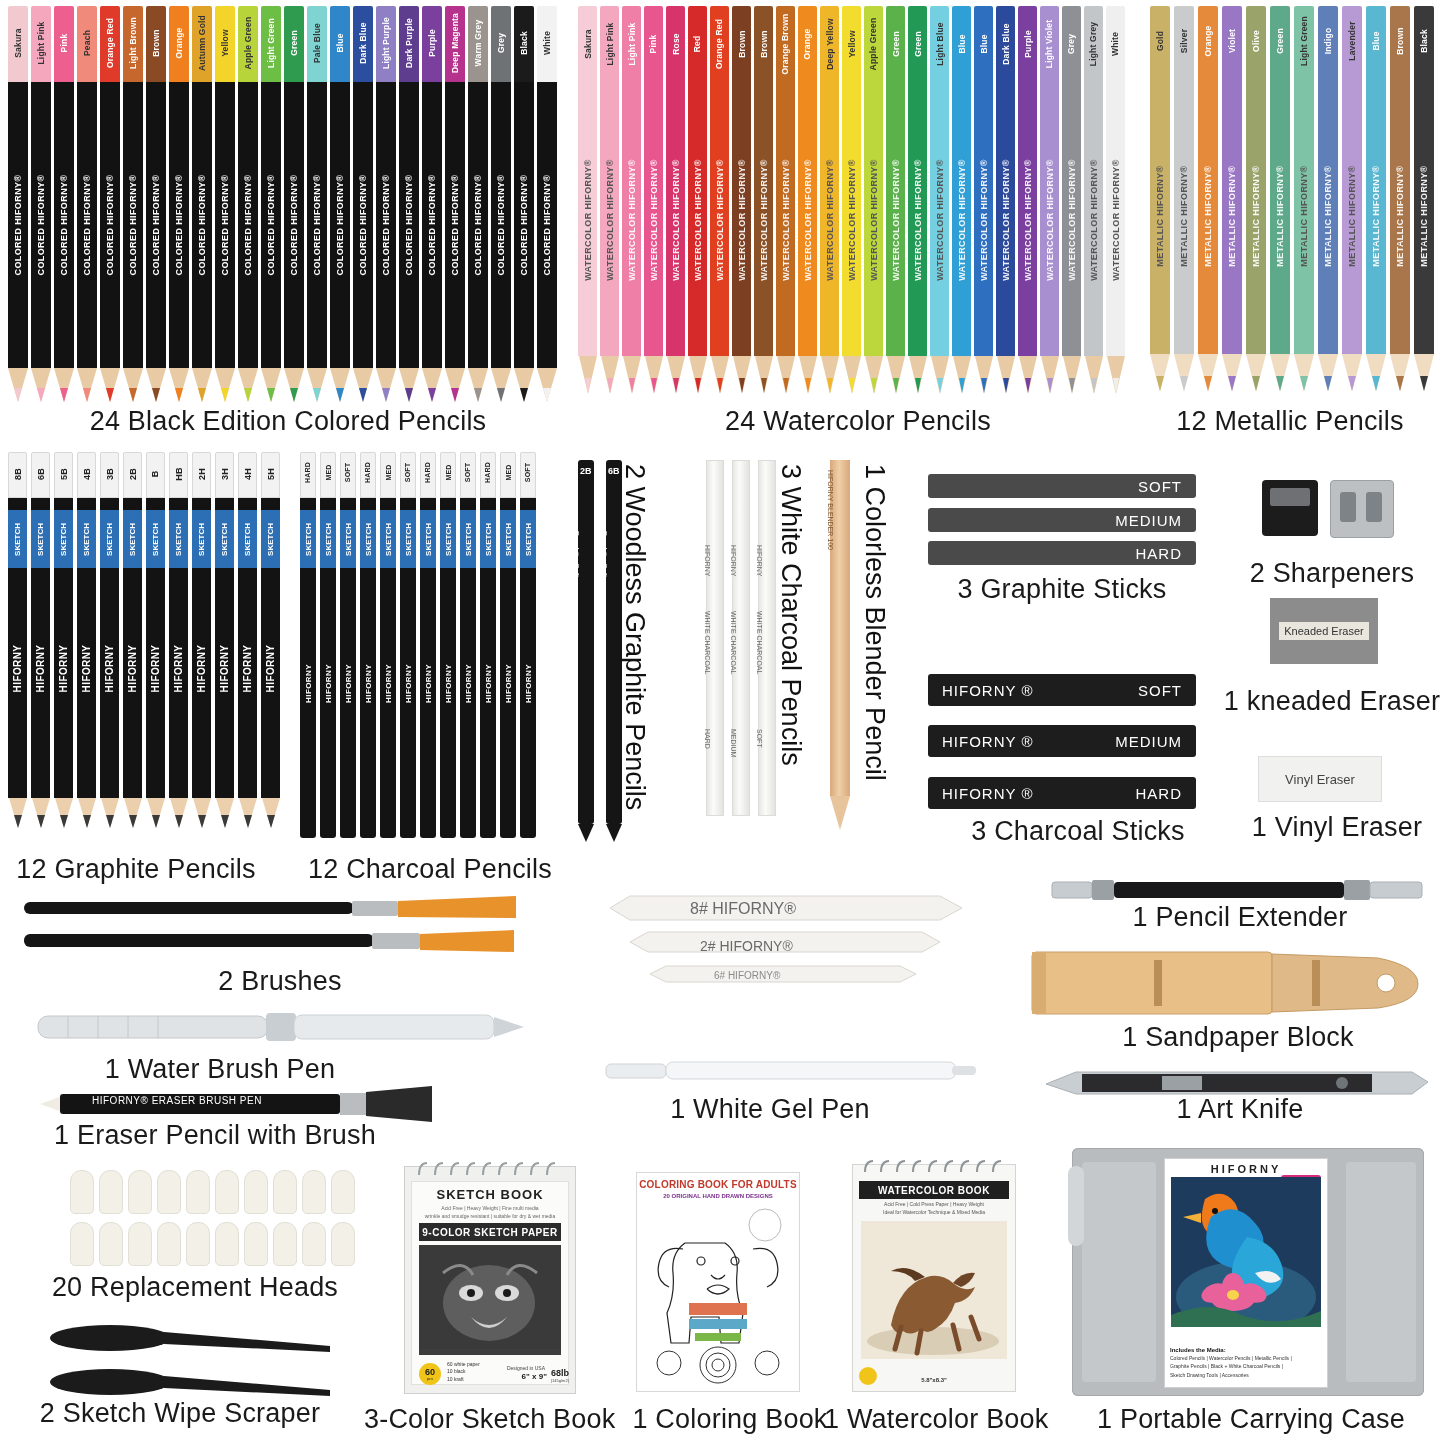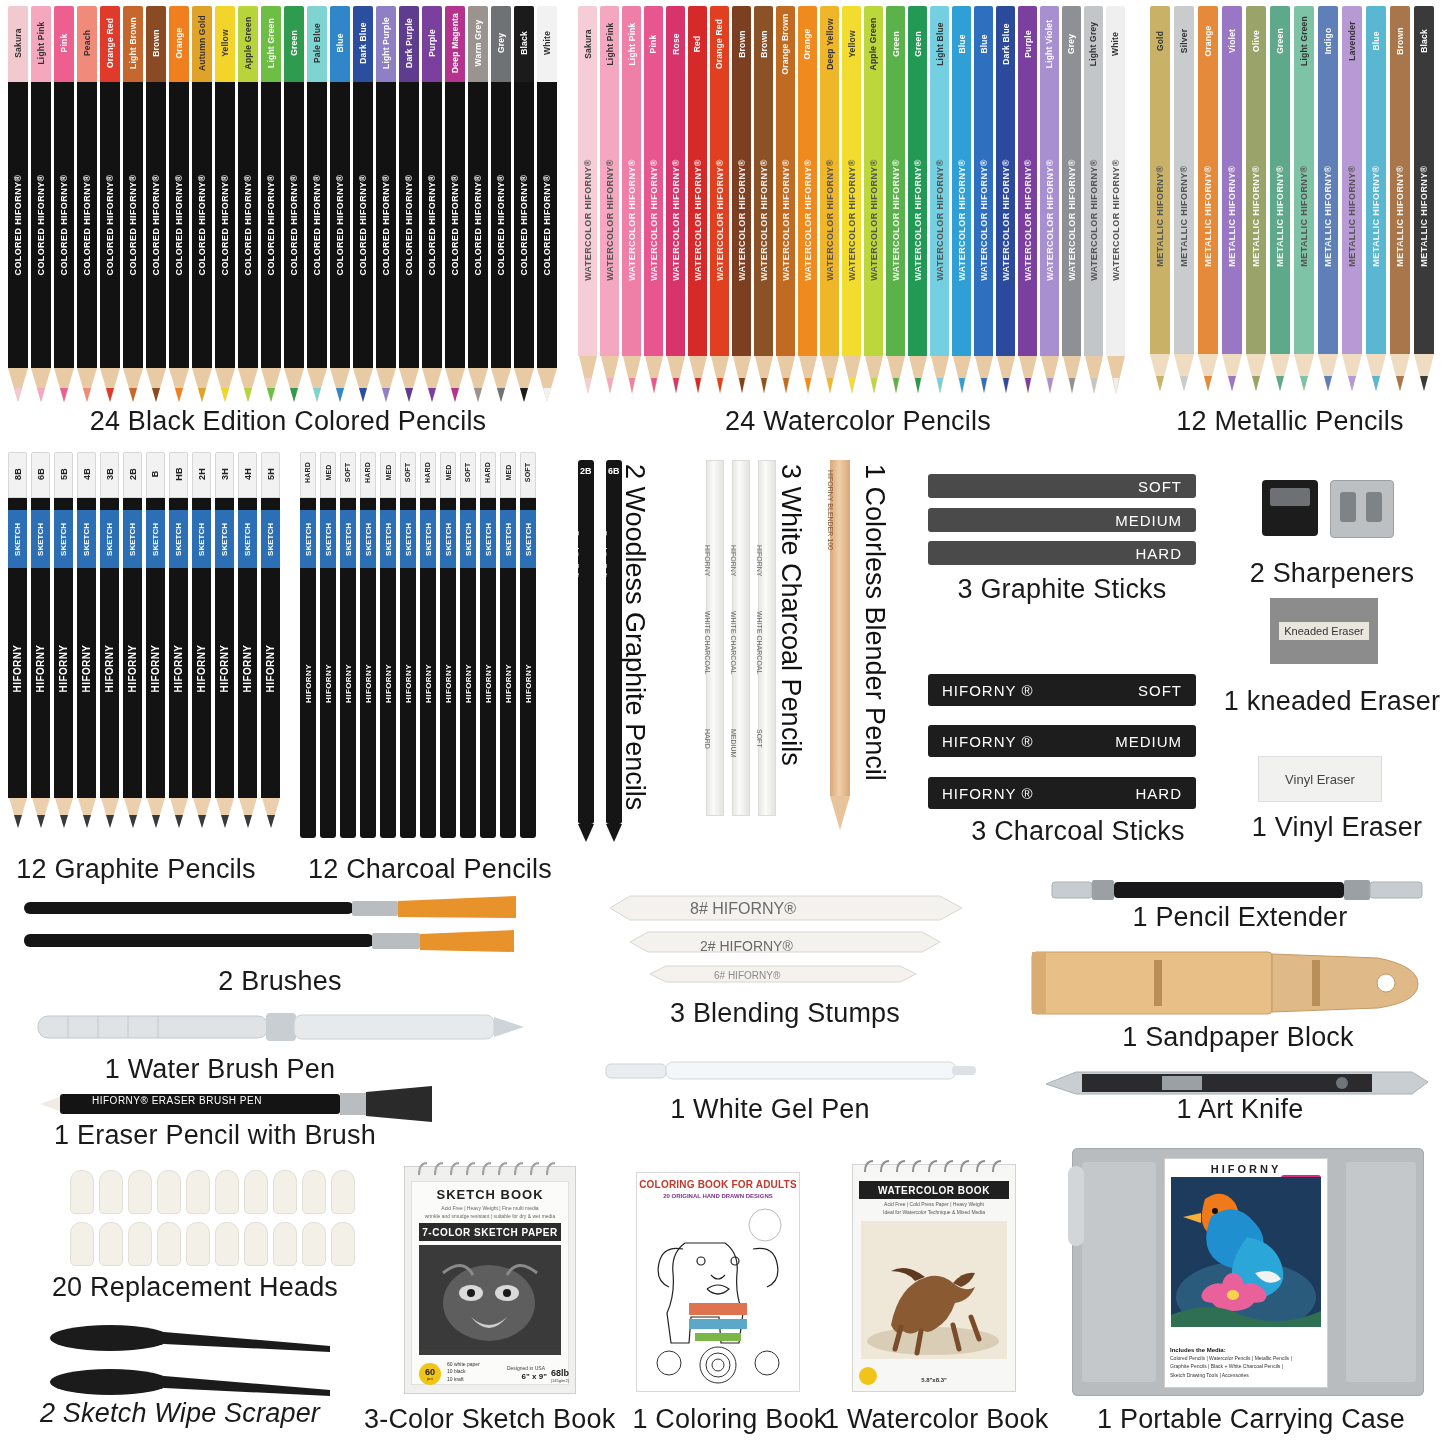--- a/index.html
+++ b/index.html
@@ -1105,31 +1105,30 @@
   <div class="cap" style="left:30px;top:1272px;width:330px;">20 Replacement Heads</div>
 
   <svg class="rect" style="left:30px;top:1320px;" width="320" height="96">
     <g fill="#1b1b1b">
       <ellipse cx="80" cy="18" rx="60" ry="13"></ellipse>
       <polygon points="134,12 300,26 300,32 134,24"></polygon>
       <ellipse cx="80" cy="62" rx="60" ry="13"></ellipse>
       <polygon points="134,56 300,70 300,76 134,68"></polygon>
     </g>
   </svg>
-  <div class="cap" style="left:20px;top:1398px;width:320px;font-style:italic;">2 Sketch Wipe Scraper</div>
+  <div class="cap" style="left:20px;top:1398px;width:320px;">2 Sketch Wipe Scraper</div>
 
   <svg class="rect" style="left:600px;top:890px;" width="370" height="110">
     <polygon points="10,18 30,6 340,6 362,18 340,30 30,30" fill="#f4f2ee" stroke="#d9d6d0"></polygon>
     <polygon points="30,52 48,42 322,42 340,52 322,62 48,62" fill="#f4f2ee" stroke="#d9d6d0"></polygon>
     <polygon points="50,84 66,76 300,76 316,84 300,92 66,92" fill="#f4f2ee" stroke="#d9d6d0"></polygon>
   </svg>
   <div class="rect" style="left:690px;top:900px;font-size:16px;color:#6a6a6a;">8# HIFORNY®</div>
   <div class="rect" style="left:700px;top:938px;font-size:14px;color:#6a6a6a;">2# HIFORNY®</div>
   <div class="rect" style="left:714px;top:970px;font-size:10px;color:#8a8a8a;">6# HIFORNY®</div>
-  <div class="cap" style="left:620px;top:998px;width:330px;">3 Blending Stumps</div>
 
   <svg class="rect" style="left:600px;top:1050px;" width="380" height="40">
     <rect x="6" y="14" width="60" height="14" rx="5" fill="#e9edf0" stroke="#cfd4d8"></rect>
     <rect x="66" y="12" width="290" height="17" rx="7" fill="#f4f6f8" stroke="#d4d8dc"></rect>
     <rect x="352" y="16" width="24" height="9" rx="4" fill="#dde1e4"></rect>
   </svg>
   <div class="cap" style="left:620px;top:1094px;width:300px;">1 White Gel Pen</div>
 
   <svg class="rect" style="left:1048px;top:868px;" width="380" height="44">
     <rect x="4" y="14" width="40" height="16" rx="3" fill="#c7ccd0" stroke="#aab0b4"></rect>
@@ -1171,21 +1170,21 @@
             <path d="M94 14 q0 -12 8 -12"></path>
           <path d="M110 14 q0 -12 8 -12"></path>
             <path d="M126 14 q0 -12 8 -12"></path>
             <path d="M142 14 q0 -12 8 -12"></path>
         </g>
       </svg>
     </div>
     <div style="position:absolute;left:0;right:0;top:20px;text-align:center;font-size:13px;font-weight:bold;letter-spacing:1px;color:#222;">SKETCH BOOK</div>
     <div style="position:absolute;left:14px;right:14px;top:38px;text-align:center;font-size:5px;color:#666;line-height:1.5;">Acid Free | Heavy Weight | Fine multi media</div>
     <div style="position:absolute;left:14px;right:14px;top:46px;text-align:center;font-size:5px;color:#666;line-height:1.5;">wrinkle and smudge resistant | suitable for dry &amp; wet media</div>
-    <div style="position:absolute;left:14px;right:14px;top:56px;height:18px;background:#2b2b2b;color:#fff;font-size:10px;font-weight:bold;display:flex;align-items:center;justify-content:center;letter-spacing:.5px;">7-COLOR SKETCH PAPER</div>
+    <div style="position:absolute;left:14px;right:14px;top:56px;height:18px;background:#2b2b2b;color:#fff;font-size:10px;font-weight:bold;display:flex;align-items:center;justify-content:center;letter-spacing:.5px;">9-COLOR SKETCH PAPER</div>
     <div style="position:absolute;left:14px;right:14px;top:78px;bottom:38px;background:#3d3d3d;overflow:hidden;">
       <svg width="142" height="104" viewBox="0 0 142 104">
         <rect width="142" height="104" fill="#3a3a3a"></rect>
         <ellipse cx="70" cy="58" rx="46" ry="38" fill="#5e5e5e"></ellipse>
         <ellipse cx="52" cy="48" rx="12" ry="8" fill="#d9d9d9"></ellipse>
         <ellipse cx="88" cy="48" rx="12" ry="8" fill="#d9d9d9"></ellipse>
         <circle cx="52" cy="48" r="4" fill="#1a1a1a"></circle>
           <circle cx="88" cy="48" r="4" fill="#1a1a1a"></circle>
         <path d="M52 72 q18 16 36 0 q-18 22 -36 0" fill="#cfcfcf"></path>
         <path d="M24 28 q20 -16 30 2" stroke="#8a8a8a" fill="none" stroke-width="3"></path>

